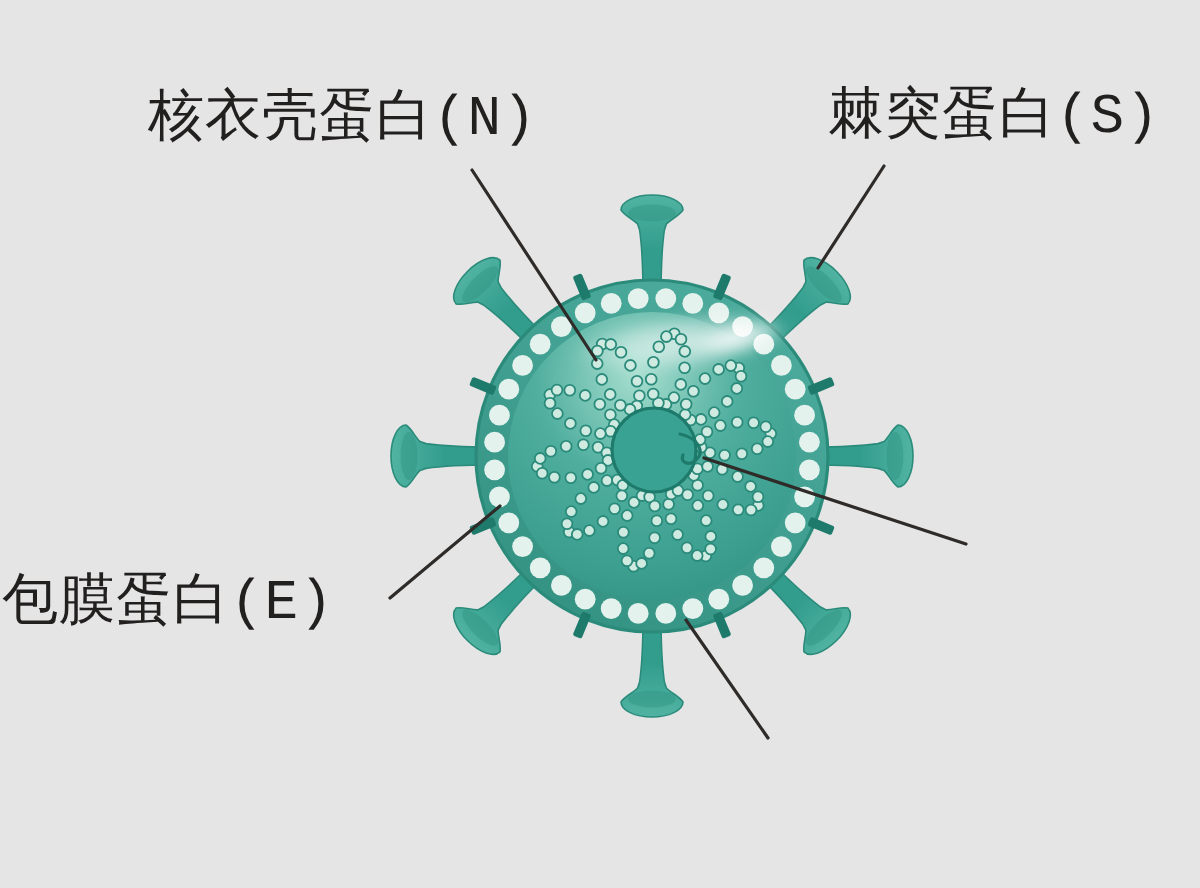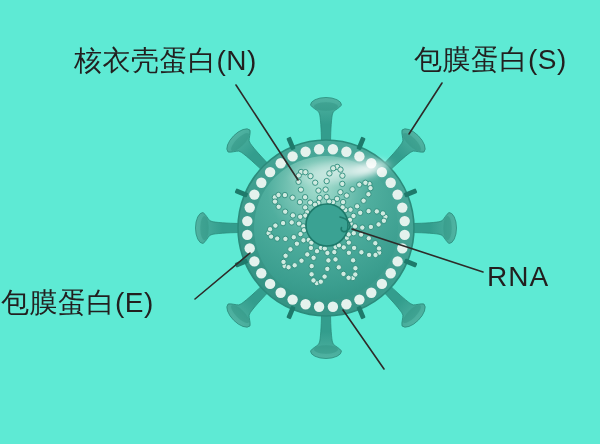--- a/index.html
+++ b/index.html
@@ -1,18 +1,18 @@
 <!DOCTYPE html>
 <html><head>
 <meta charset="utf-8">
 <style>
   html,body{margin:0;padding:0;background:#ffffff;}
   .stage{
-    position:relative;width:600px;height:444px;background:#5eead4;overflow:hidden;
-    font-family:Liberation Sans, sans-serif;
+    position:relative;width:600px;height:444px;background:#e5e5e5;overflow:hidden;
+    font-family:Liberation Mono, monospace;
   }
   .stage svg{position:absolute;left:0;top:0;}
   .label{
     position:absolute;font-size:28px;font-weight:500;color:#221F1F;
     white-space:nowrap;line-height:1.15;letter-spacing:0.5px;
   }
   .label-n{left:74px;top:45px;}
   .label-s{left:414px;top:44px;}
   .label-e{left:1px;top:287px;}
   .label-rna{left:487px;top:261px;letter-spacing:1px;}
@@ -295,16 +295,15 @@
       <g>
         <line x1="236" y1="85" x2="298" y2="180" stroke="#2E2B29" stroke-width="1.6" stroke-linecap="round"></line>
         <line x1="442" y1="83" x2="409" y2="134" stroke="#2E2B29" stroke-width="1.6" stroke-linecap="round"></line>
         <line x1="195" y1="299" x2="250" y2="253" stroke="#2E2B29" stroke-width="1.6" stroke-linecap="round"></line>
         <line x1="352" y1="229" x2="483" y2="272" stroke="#2E2B29" stroke-width="1.6" stroke-linecap="round"></line>
         <line x1="343" y1="310" x2="384" y2="369" stroke="#2E2B29" stroke-width="1.6" stroke-linecap="round"></line>
       </g>
     </svg>
 
   <div class="label label-n">核衣壳蛋白(N)</div>
-  <div class="label label-s">包膜蛋白(S)</div>
+  <div class="label label-s">棘突蛋白(S)</div>
   <div class="label label-e">包膜蛋白(E)</div>
-  <div class="label label-rna">RNA</div>
 </div>
 
 </body></html>

